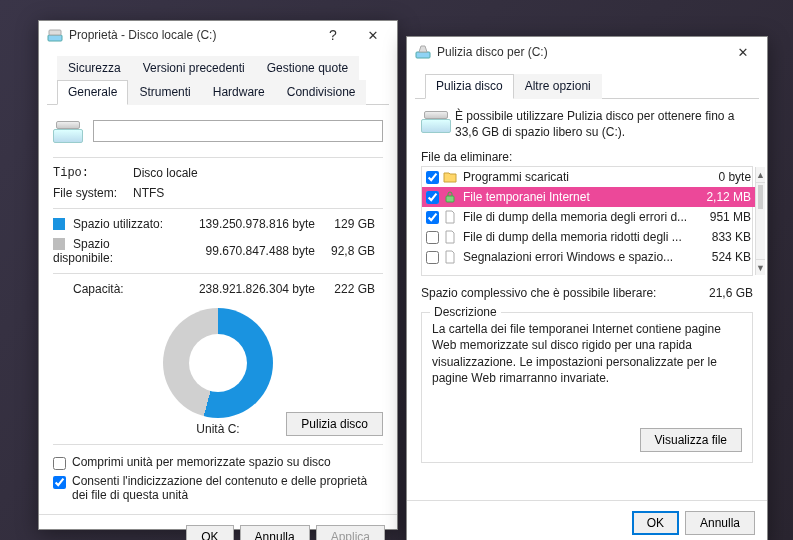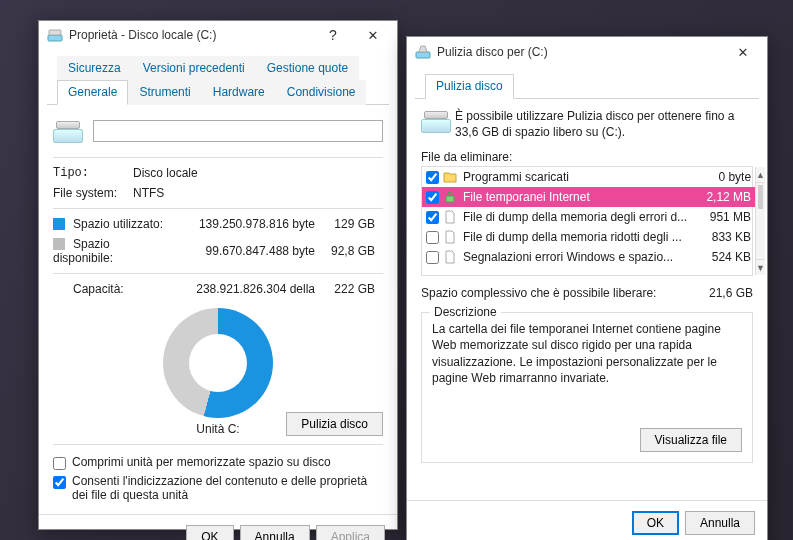--- a/index.html
+++ b/index.html
@@ -5,21 +5,21 @@
   * { box-sizing: border-box; font-family: "Segoe UI", Tahoma, sans-serif; }
   body { margin: 0; width: 793px; height: 540px; background: linear-gradient(135deg,#3a3548,#2a2530); overflow: hidden; position:relative; }
   .window { position:absolute; background:#fff; border:1px solid #888; box-shadow:0 4px 20px rgba(0,0,0,0.4); display:flex; flex-direction:column; }
   .titlebar { height:30px; display:flex; align-items:center; padding:0 2px 0 8px; font-size:12px; color:#333; }
   .titlebar .icon { width:16px; height:16px; margin-right:6px; }
   .titlebar .spacer { flex:1; }
   .titlebar .ctl { width:44px; height:28px; display:flex; align-items:center; justify-content:center; font-family:Arial; font-size:13px; color:#333; cursor:default;}
   .titlebar .ctl.help { width:36px; font-size:14px; }
   .tabs-row { display:flex; padding:0 10px; border-bottom:1px solid #d0d0d0; font-size:12px; }
   .tabs-row.secondary { border-bottom:none; }
-  .tab { padding:4px 10px 5px; border:1px solid transparent; background:#f4f4f4; border-bottom:none; position:relative; top:1px; cursor:default; color:#0369a1;}
+  .tab { padding:4px 10px 5px; border:1px solid transparent; background:#f4f4f4; border-bottom:none; position:relative; top:1px; cursor:default; color:#0f172a;}
   .tab.active { background:#fff; border:1px solid #d0d0d0; border-bottom:1px solid #fff; }
   .body { flex:1; padding:10px 14px 10px 14px; font-size:12px; color:#222; }
   .row { display:flex; align-items:center; }
   .hr { border:none; border-top:1px solid #ddd; margin:8px 0; }
   .drive-icon { width:32px; height:24px; position:relative; }
   .drive-icon .disc { width:30px; height:14px; background:linear-gradient(#dff,#bde); border:1px solid #9cc; border-radius:2px; position:absolute; bottom:0; }
   .drive-icon .plat { width:24px; height:8px; background:linear-gradient(#eee,#ccc); border:1px solid #aaa; border-radius:2px; position:absolute; top:2px; left:3px;}
   input.text { height:22px; border:1px solid #aaa; padding:2px 4px; font-size:12px; width:100%; }
   .grid3 { display:grid; grid-template-columns: 120px 1fr 60px; row-gap:6px; align-items:center; }
   .sw { width:12px; height:12px; display:inline-block; margin-right:8px; vertical-align:-2px;}
@@ -97,21 +97,21 @@
       <div><span class="sw blue"></span><span>Spazio utilizzato:</span></div>
       <div class="num">139.250.978.816 byte</div>
       <div class="num">129 GB</div>
       <div><span class="sw gray"></span><span>Spazio disponibile:</span></div>
       <div class="num">99.670.847.488 byte</div>
       <div class="num">92,8 GB</div>
     </div>
     <hr class="hr">
     <div class="grid3">
       <div style="padding-left:20px;">Capacità:</div>
-      <div class="num">238.921.826.304 della</div>
+      <div class="num">238.921.826.304 byte</div>
       <div class="num">222 GB</div>
     </div>
     <div style="position:relative;">
       <div class="donut"></div>
       <div style="display:flex; align-items:center; gap:20px; justify-content:center;">
         <span>Unità C:</span>
       </div>
       <button class="btn" style="position:absolute; right:0; bottom:0;">Pulizia disco</button>
     </div>
     <hr class="hr">
@@ -137,20 +137,21 @@
           <rect x="1" y="8" width="14" height="6" rx="1" fill="#8fd3f4" stroke="#5aa"></rect>
           <path d="M6 2l4 0 2 6-8 0z" fill="#ddd" stroke="#aaa"></path>
         </svg></span>
     <span>Pulizia disco per  (C:)</span>
     <span class="spacer"></span>
     <span class="ctl">✕</span>
   </div>
   <div style="padding:6px 8px 0;">
     <div class="tabs-row">
       <div class="tab active">Pulizia disco</div>
+      <div class="tab">Altre opzioni</div>
     </div>
   </div>
   <div class="body">
     <div class="row" style="gap:2px; align-items:flex-start;">
       <div class="drive-icon" style="flex-shrink:0;">
           <div class="plat"></div>
           <div class="disc"></div>
         </div>
       <div style="line-height:1.3;">È possibile utilizzare Pulizia disco per ottenere fino a 33,6 GB di spazio libero su  (C:).</div>
     </div>

